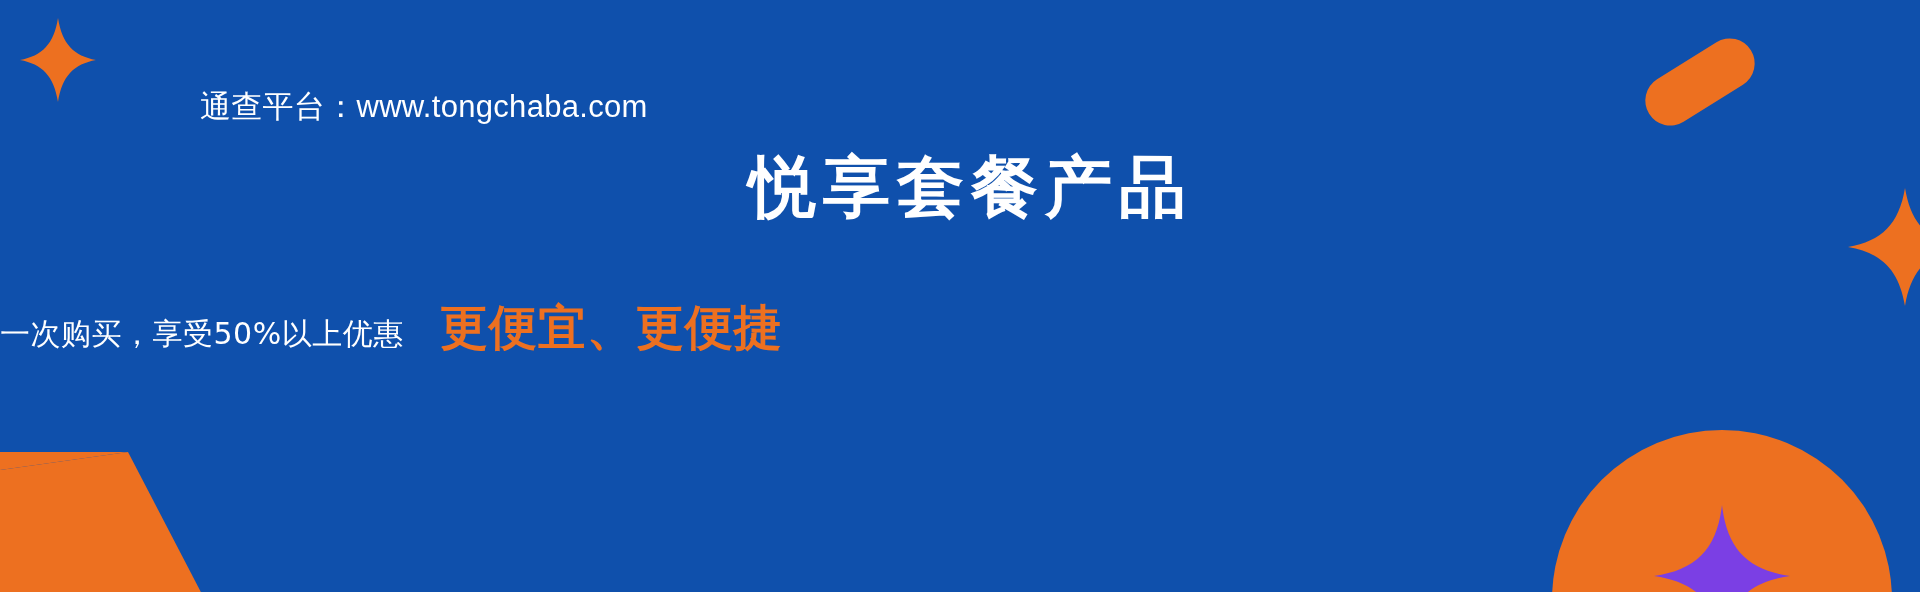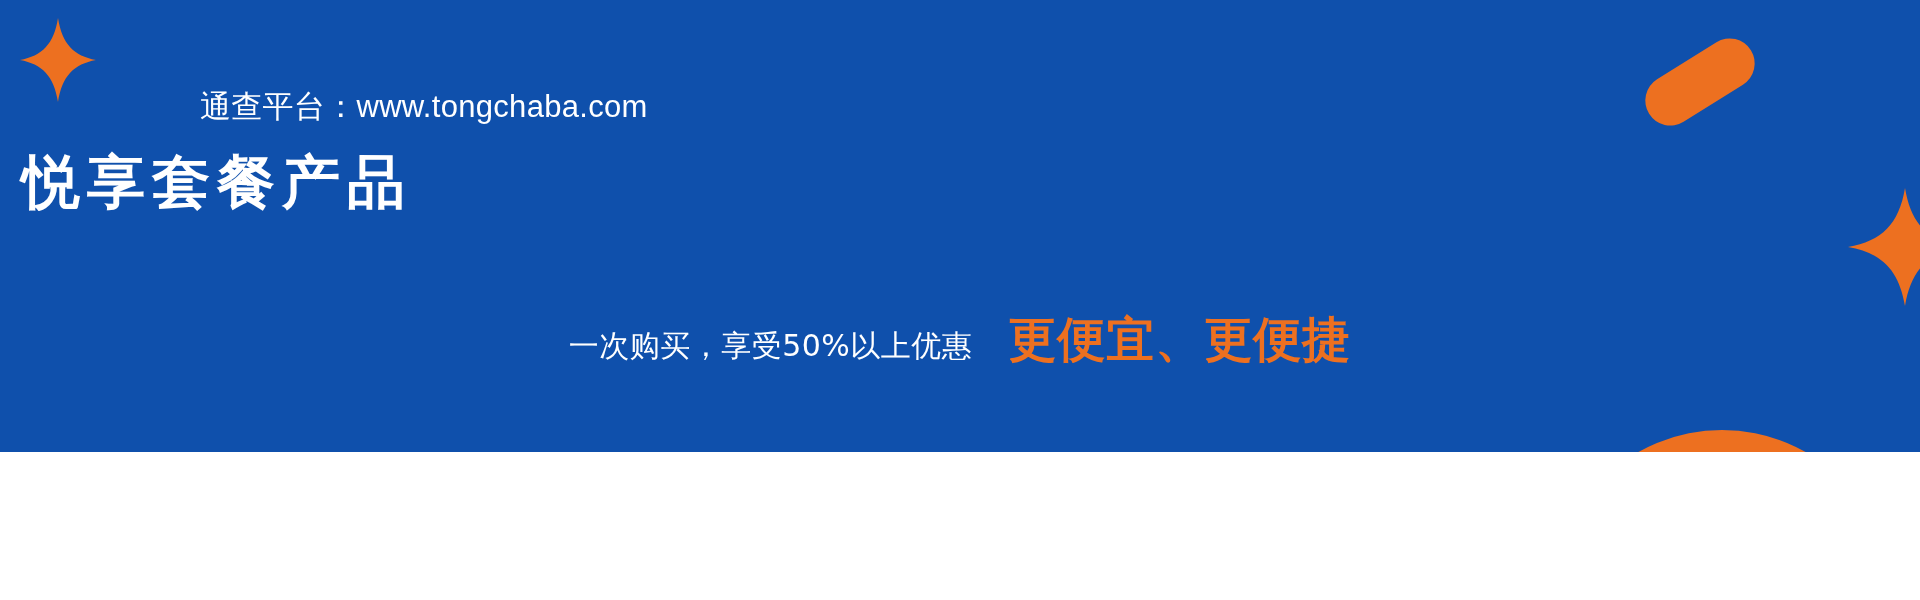--- a/index.html
+++ b/index.html
@@ -7,21 +7,21 @@
     padding: 0;
     background: #ffffff;
   }
   body {
     font-family: "Liberation Sans", "DejaVu Sans", sans-serif;
   }
 
   .banner {
     position: relative;
     width: 1920px;
-    height: 452px;
+    height: 592px;
     overflow: hidden;
     background: #0F50AC;
   }
 
   
   .decor {
     position: absolute;
     inset: 0;
     pointer-events: none;
   }
@@ -53,41 +53,40 @@
   }
   .platform-line .url {
     font-family: "Liberation Sans", sans-serif;
   }
 
   .main-title {
     position: absolute;
     left: 0;
     right: 0;
     top: 152px;
-    font-size: 58px;
+    text-align: center;
+    font-size: 67px;
     line-height: 1.05;
     font-weight: 700;
     color: #FFFFFF;
     letter-spacing: 7px;
     text-indent: 7px;
     font-family: "DejaVu Sans", "Liberation Sans", sans-serif;
     white-space: nowrap;
     padding-left: 15px;
   }
 
   .subtitle-row {
     position: absolute;
     left: 0;
     right: 0;
     top: 296px;
     display: flex;
     align-items: baseline;
-    justify-content: center;
     white-space: nowrap;
-    margin-top: 12px;
   }
   .sub-plain {
     font-size: 30px;
     color: #FFFFFF;
     font-weight: 400;
     letter-spacing: 0.5px;
     font-family: "DejaVu Sans", "Liberation Sans", sans-serif;
   }
   .sub-gap {
     display: inline-block;

